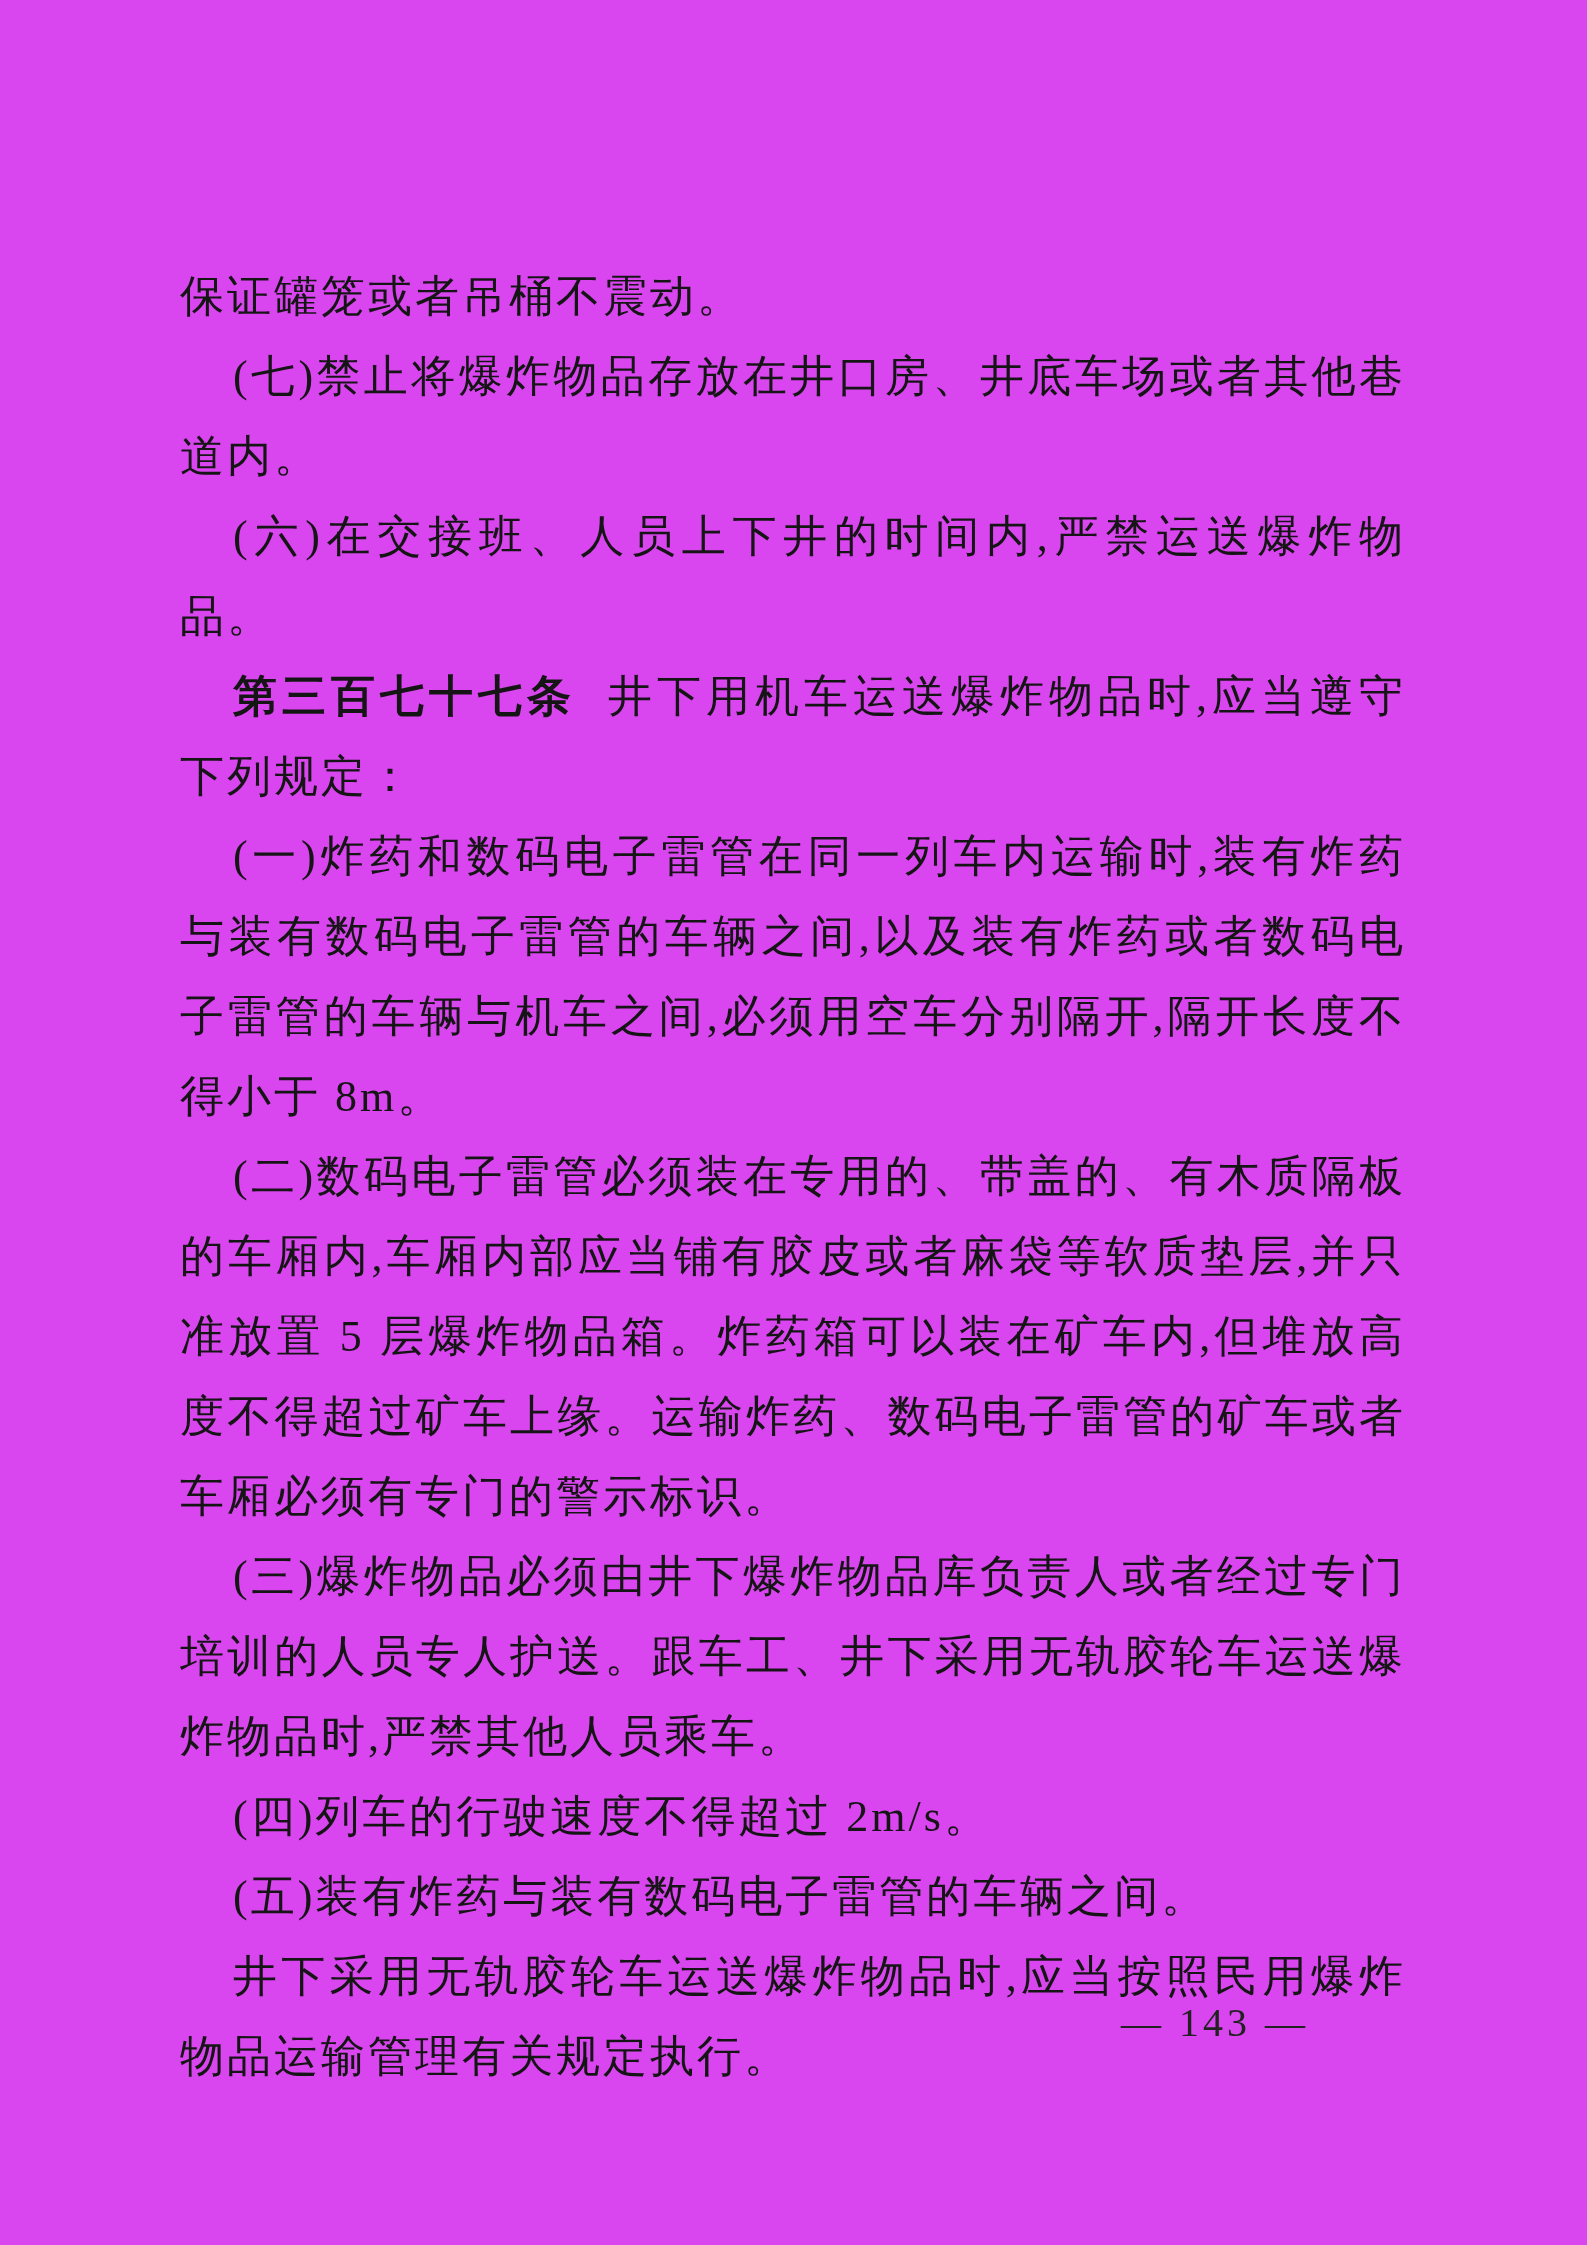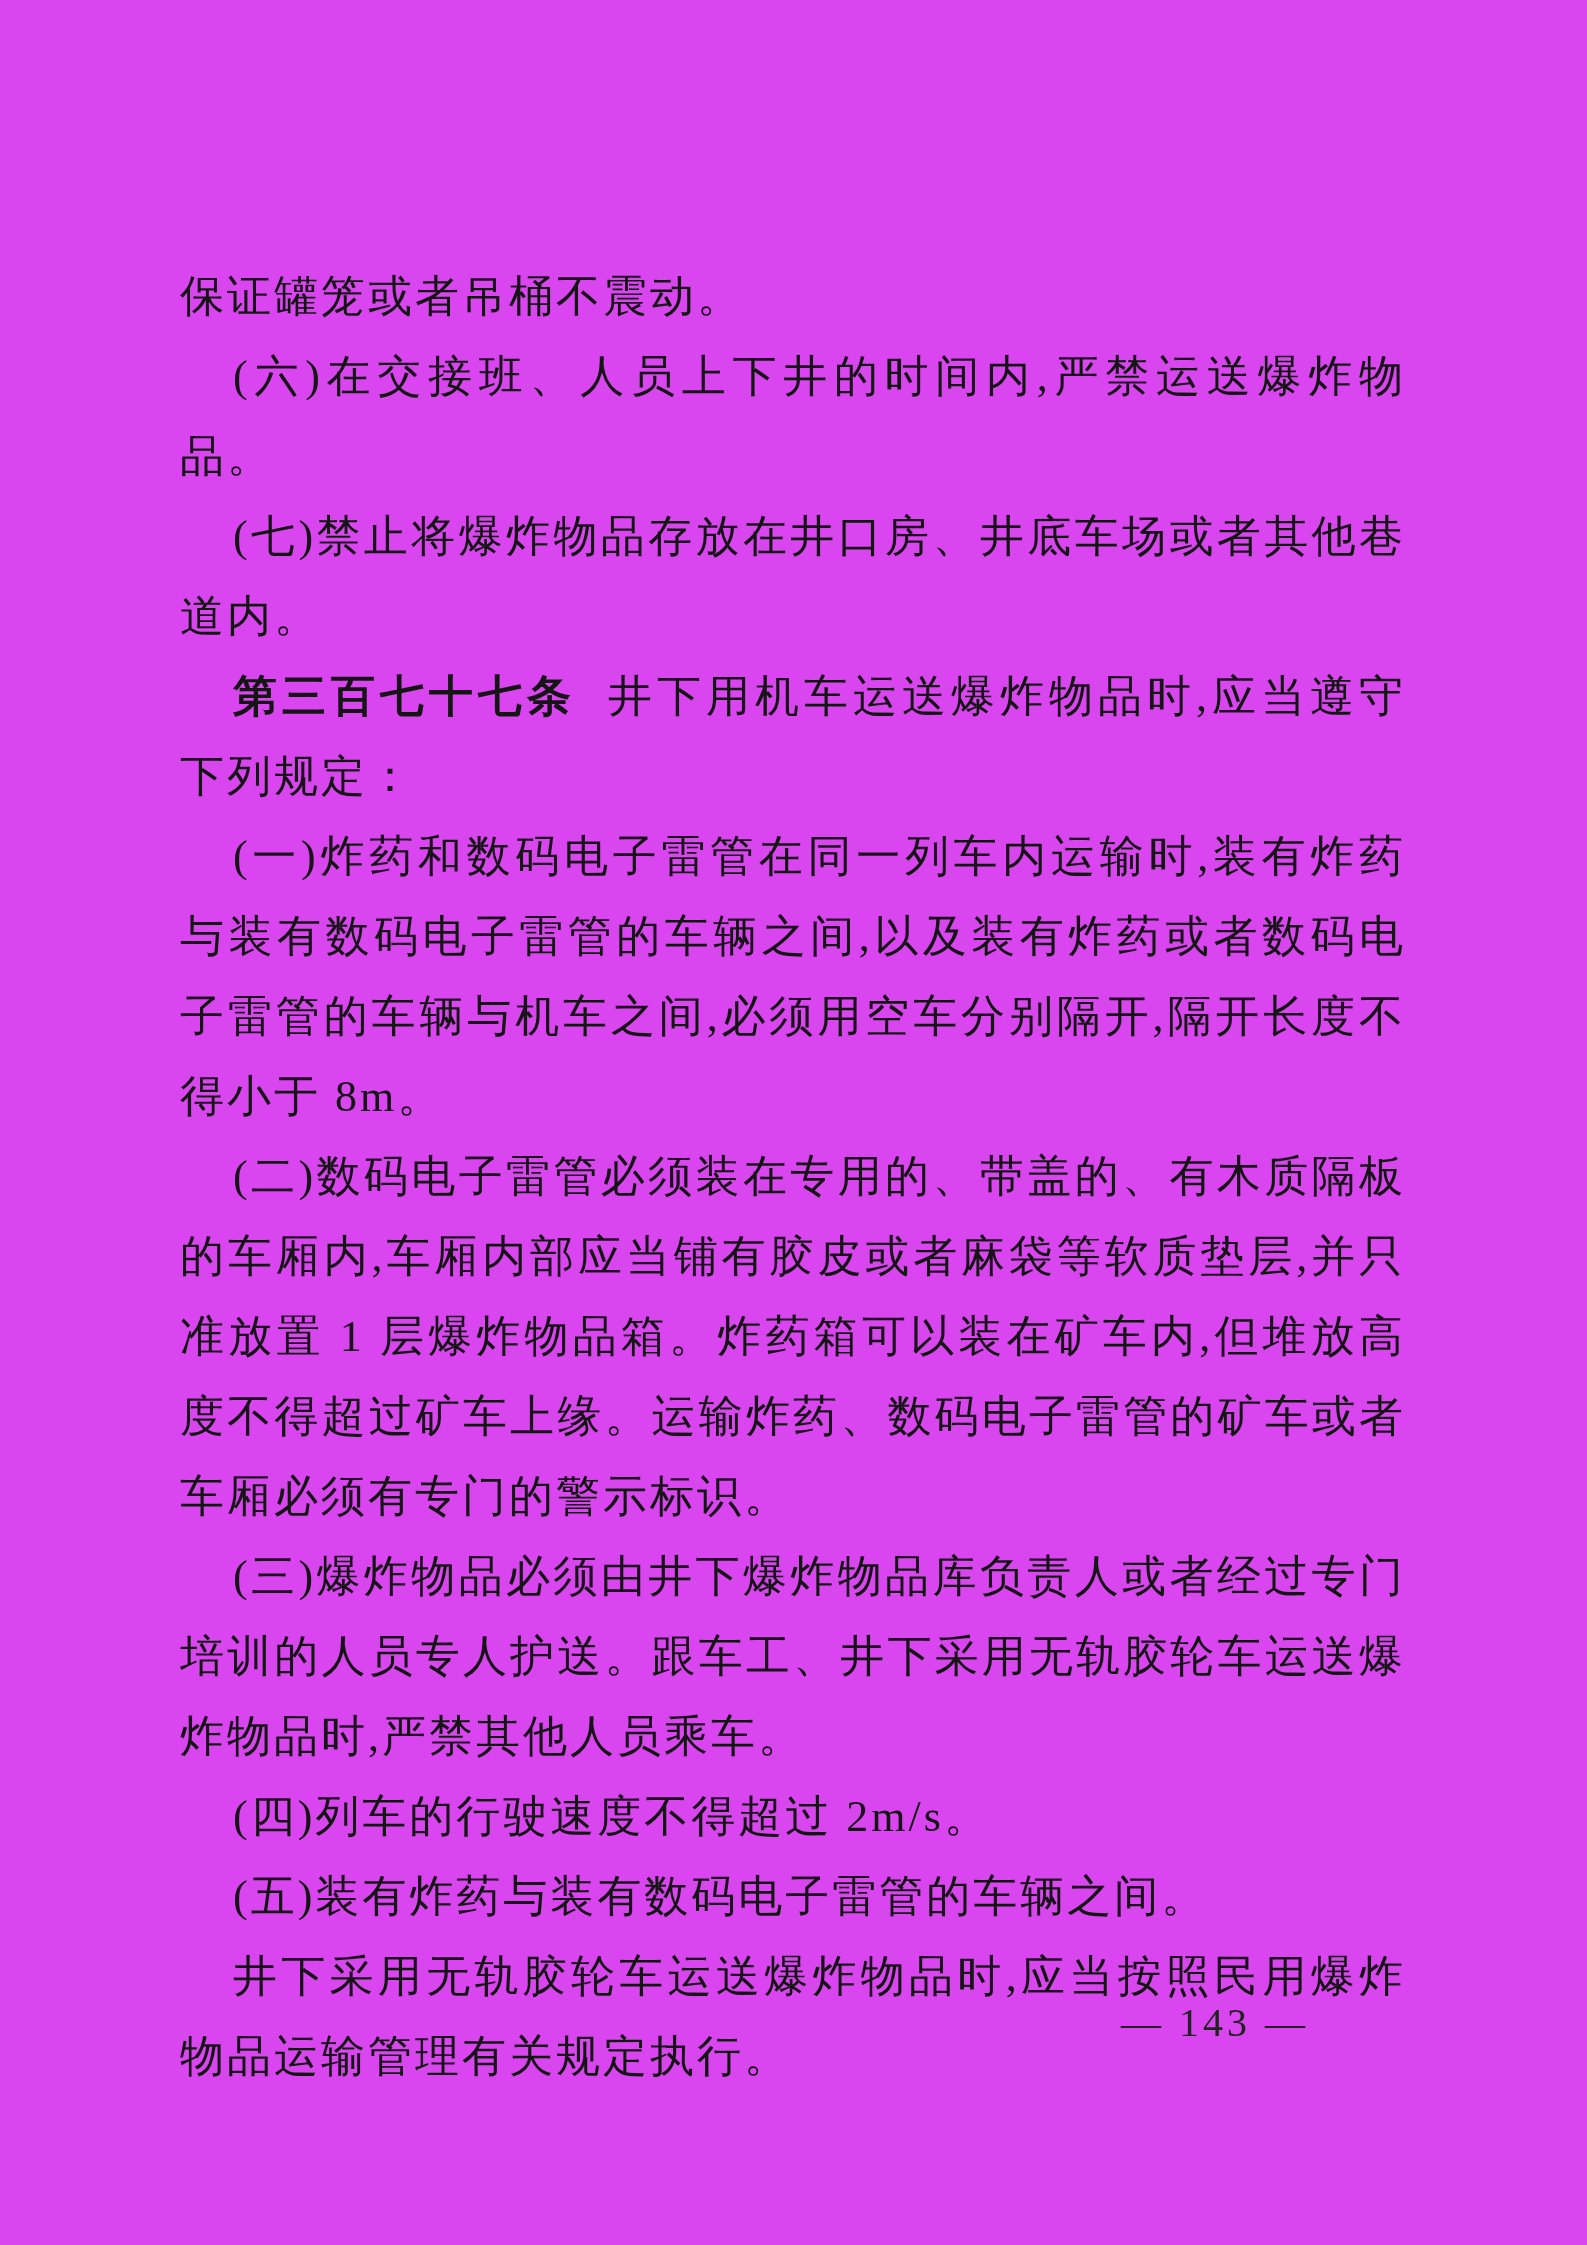--- a/index.html
+++ b/index.html
@@ -55,29 +55,29 @@
 </style>
 </head>
 <body>
 
 <div class="page">
 
   <main class="text-block">
 
     <p class="para no-indent">保证罐笼或者吊桶不震动。</p>
 
+    <p class="para">(七)禁止将爆炸物品存放在井口房、井底车场或者其他巷道内。</p>
+
     <p class="para">(六)在交接班、人员上下井的时间内,严禁运送爆炸物品。</p>
-
-    <p class="para">(七)禁止将爆炸物品存放在井口房、井底车场或者其他巷道内。</p>
 
     <p class="para"><b class="article-no">第三百七十七条</b><span>井下用机车运送爆炸物品时,应当遵守下列规定：</span></p>
 
     <p class="para">(一)炸药和数码电子雷管在同一列车内运输时,装有炸药与装有数码电子雷管的车辆之间,以及装有炸药或者数码电子雷管的车辆与机车之间,必须用空车分别隔开,隔开长度不得小于 8m。</p>
 
-    <p class="para">(二)数码电子雷管必须装在专用的、带盖的、有木质隔板的车厢内,车厢内部应当铺有胶皮或者麻袋等软质垫层,并只准放置 1 层爆炸物品箱。炸药箱可以装在矿车内,但堆放高度不得超过矿车上缘。运输炸药、数码电子雷管的矿车或者车厢必须有专门的警示标识。</p>
+    <p class="para">(二)数码电子雷管必须装在专用的、带盖的、有木质隔板的车厢内,车厢内部应当铺有胶皮或者麻袋等软质垫层,并只准放置 5 层爆炸物品箱。炸药箱可以装在矿车内,但堆放高度不得超过矿车上缘。运输炸药、数码电子雷管的矿车或者车厢必须有专门的警示标识。</p>
 
     <p class="para">(三)爆炸物品必须由井下爆炸物品库负责人或者经过专门培训的人员专人护送。跟车工、井下采用无轨胶轮车运送爆炸物品时,严禁其他人员乘车。</p>
 
     <p class="para">(四)列车的行驶速度不得超过 2m/s。</p>
 
     <p class="para">(五)装有炸药与装有数码电子雷管的车辆之间。</p>
 
     <p class="para">井下采用无轨胶轮车运送爆炸物品时,应当按照民用爆炸物品运输管理有关规定执行。</p>
 
   </main>

